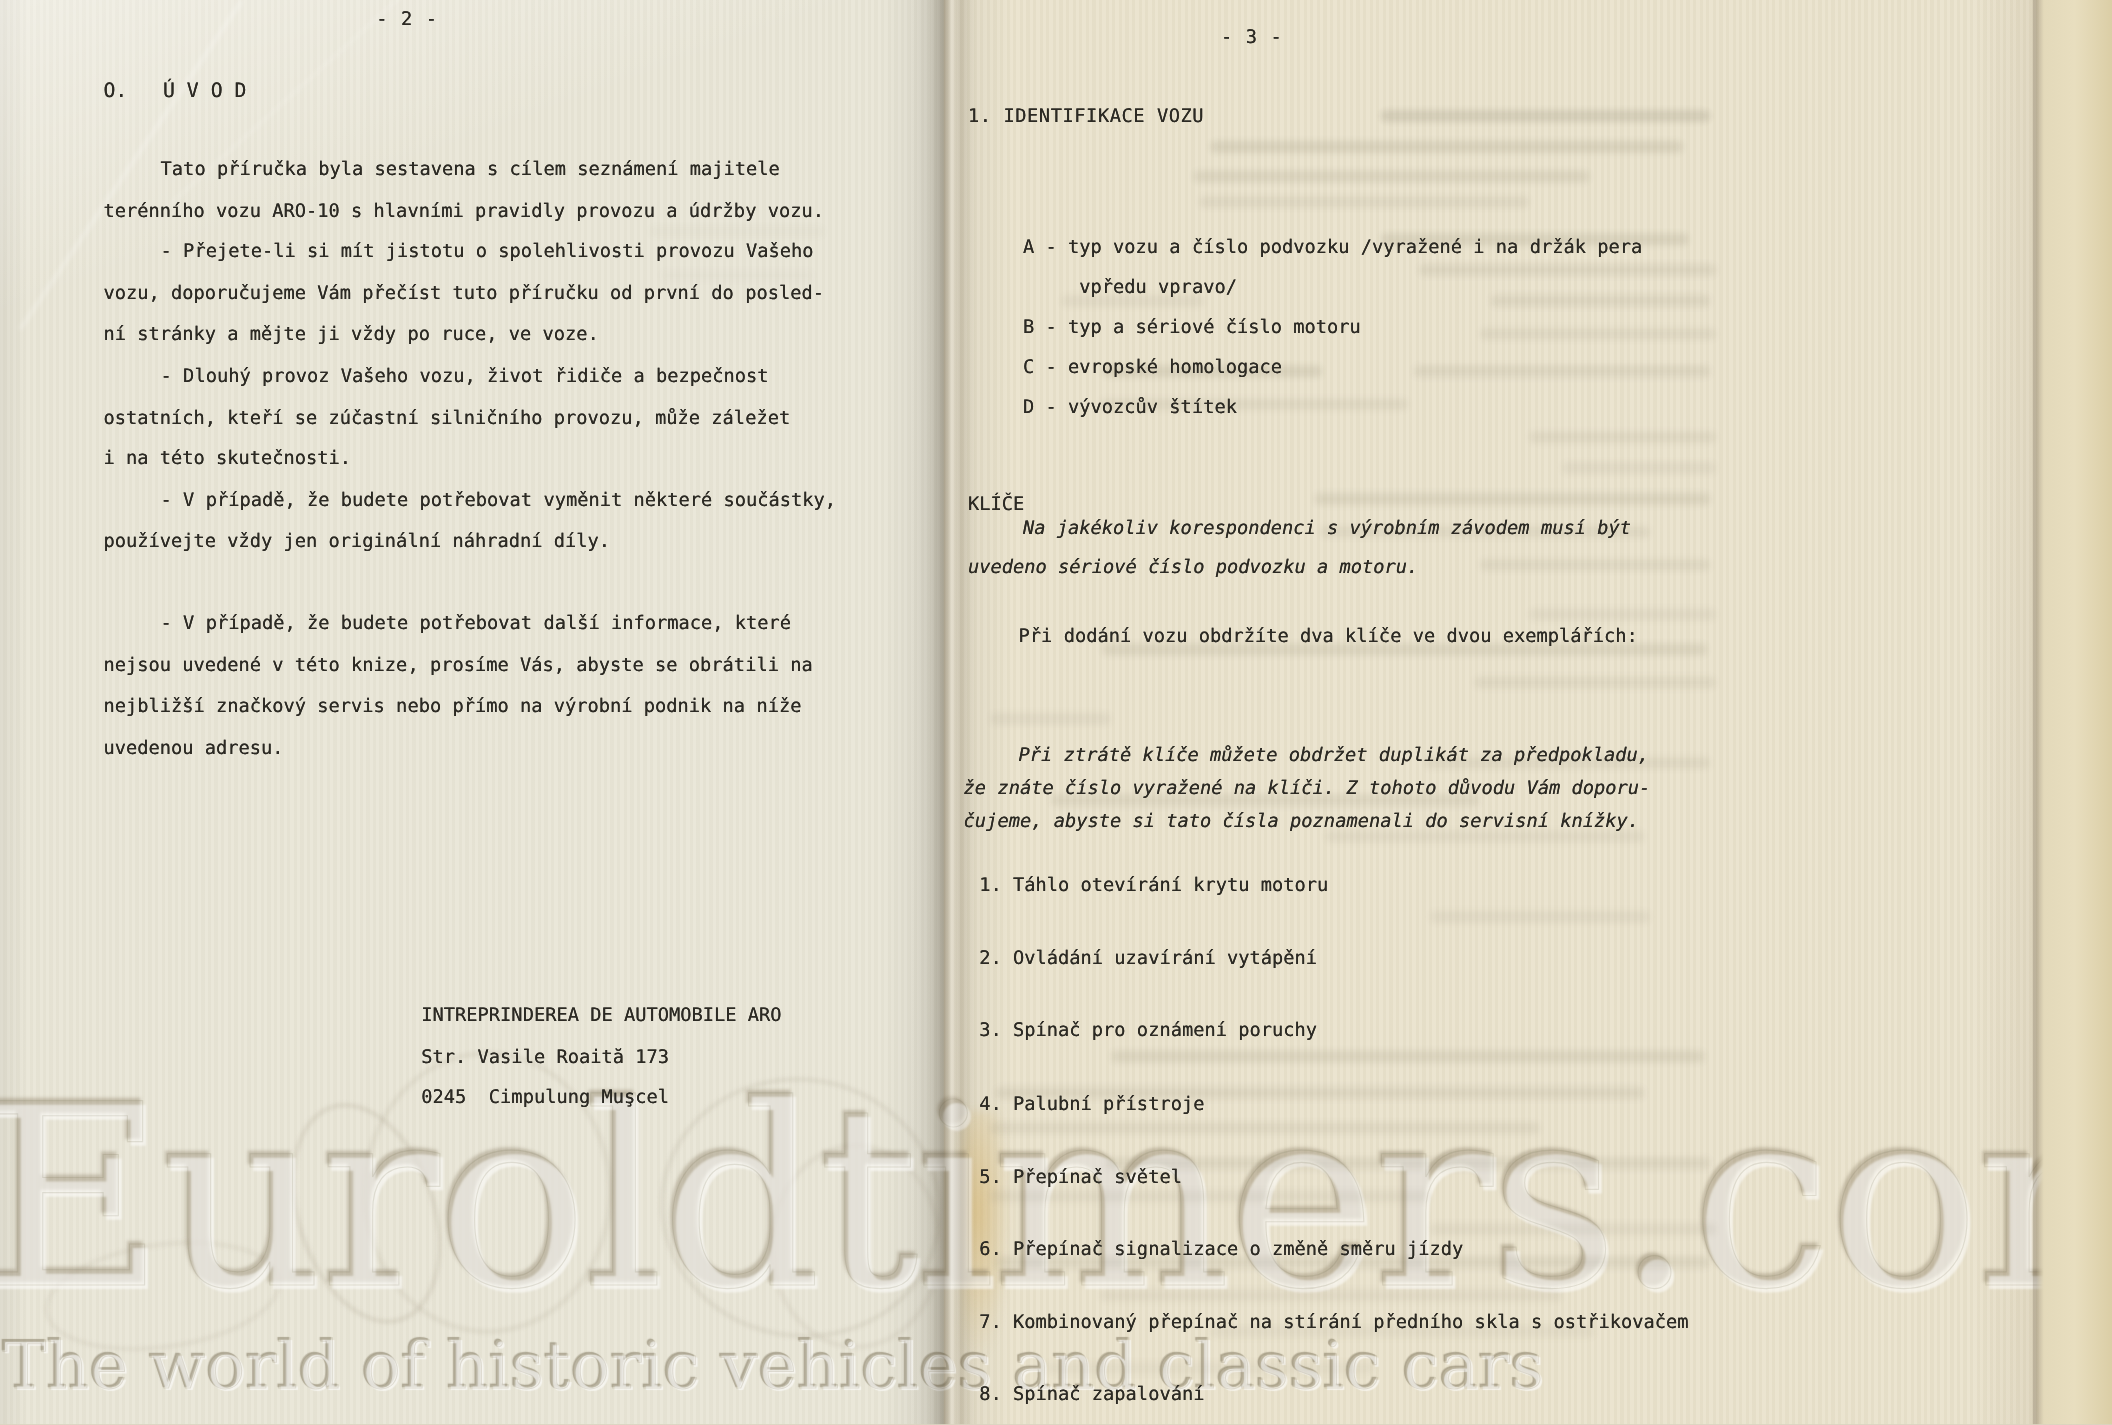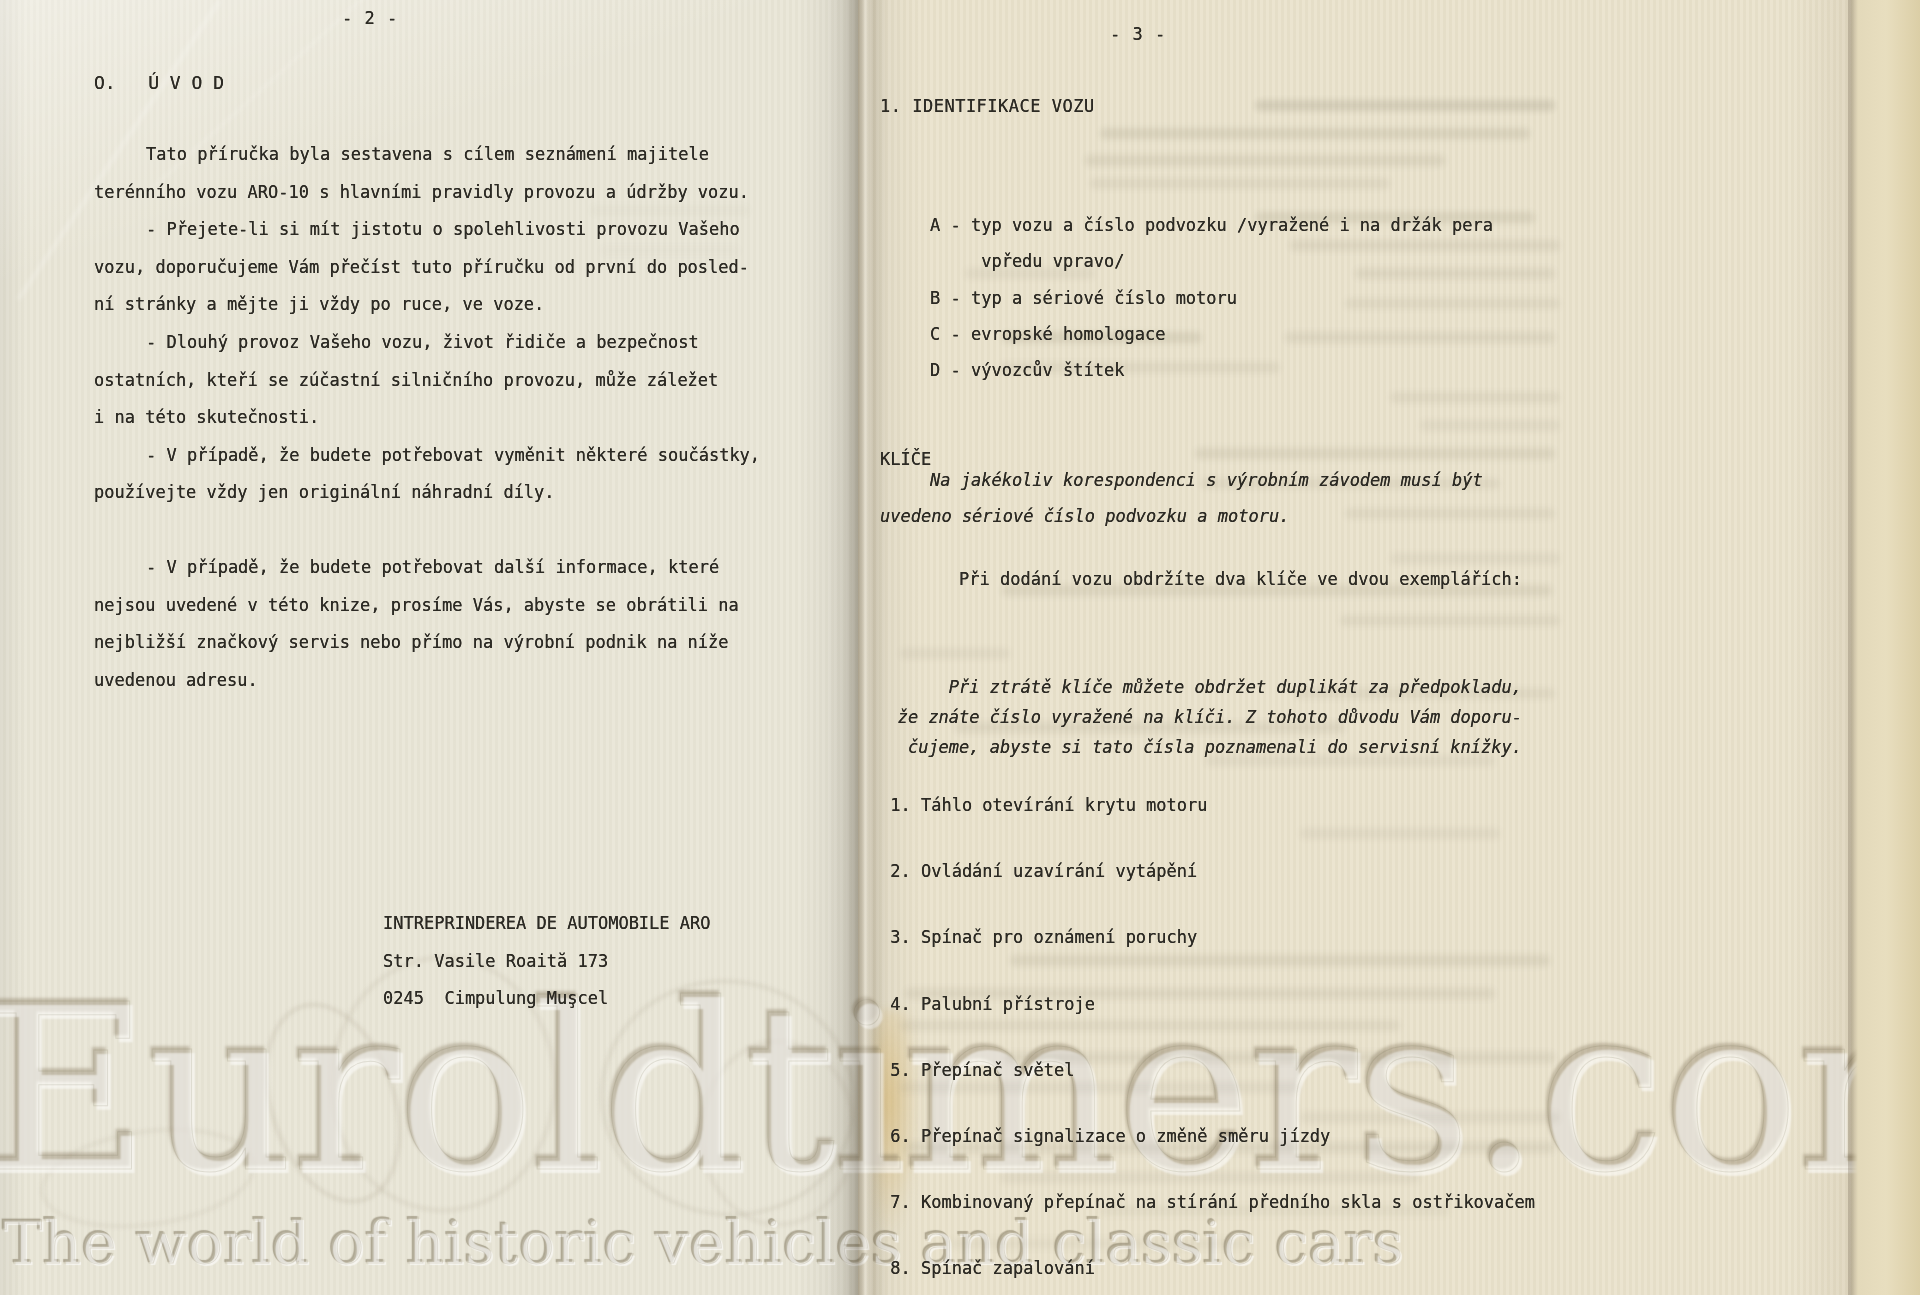--- a/index.html
+++ b/index.html
@@ -38,21 +38,21 @@
   .pnum-r{left:252px;top:24px;}
   .heading{left:94px;top:72px;font-size:18px;}
   .body-left{left:94px;top:136px;width:680px;line-height:37.6px;}
   .body-left p{margin:0;text-indent:52px;white-space:pre;}
   .body-left p:last-child{margin-top:37px;}
   .address{left:383px;top:905px;line-height:37.5px;}
 
   .sec-heading{left:22px;top:96px;letter-spacing:.5px;}
   .ident{left:22px;top:134px;line-height:36.4px;width:660px;}
   .keys-heading{left:22px;top:449px;}
-  .keys{left:4px;top:494px;line-height:34px;width:660px;text-align:right;}
+  .keys{left:18px;top:494px;line-height:34px;width:660px;}
   .ind{margin-left:50px;white-space:pre;}
   .note{text-indent:50px;white-space:pre;font-style:italic;}
   .keys-note{line-height:30px;margin-top:8px;}
   .controls{left:22px;top:752px;line-height:26.2px;width:720px;}
   .ctl{white-space:pre;margin-top:40px;}
   .ctl .num{display:inline-block;width:3ch;text-align:right;margin-right:1ch;}
 
   
   .ghost{position:absolute;height:11px;border-radius:5px;background:rgba(100,92,70,.20);
          filter:blur(3px);z-index:1;pointer-events:none;}

